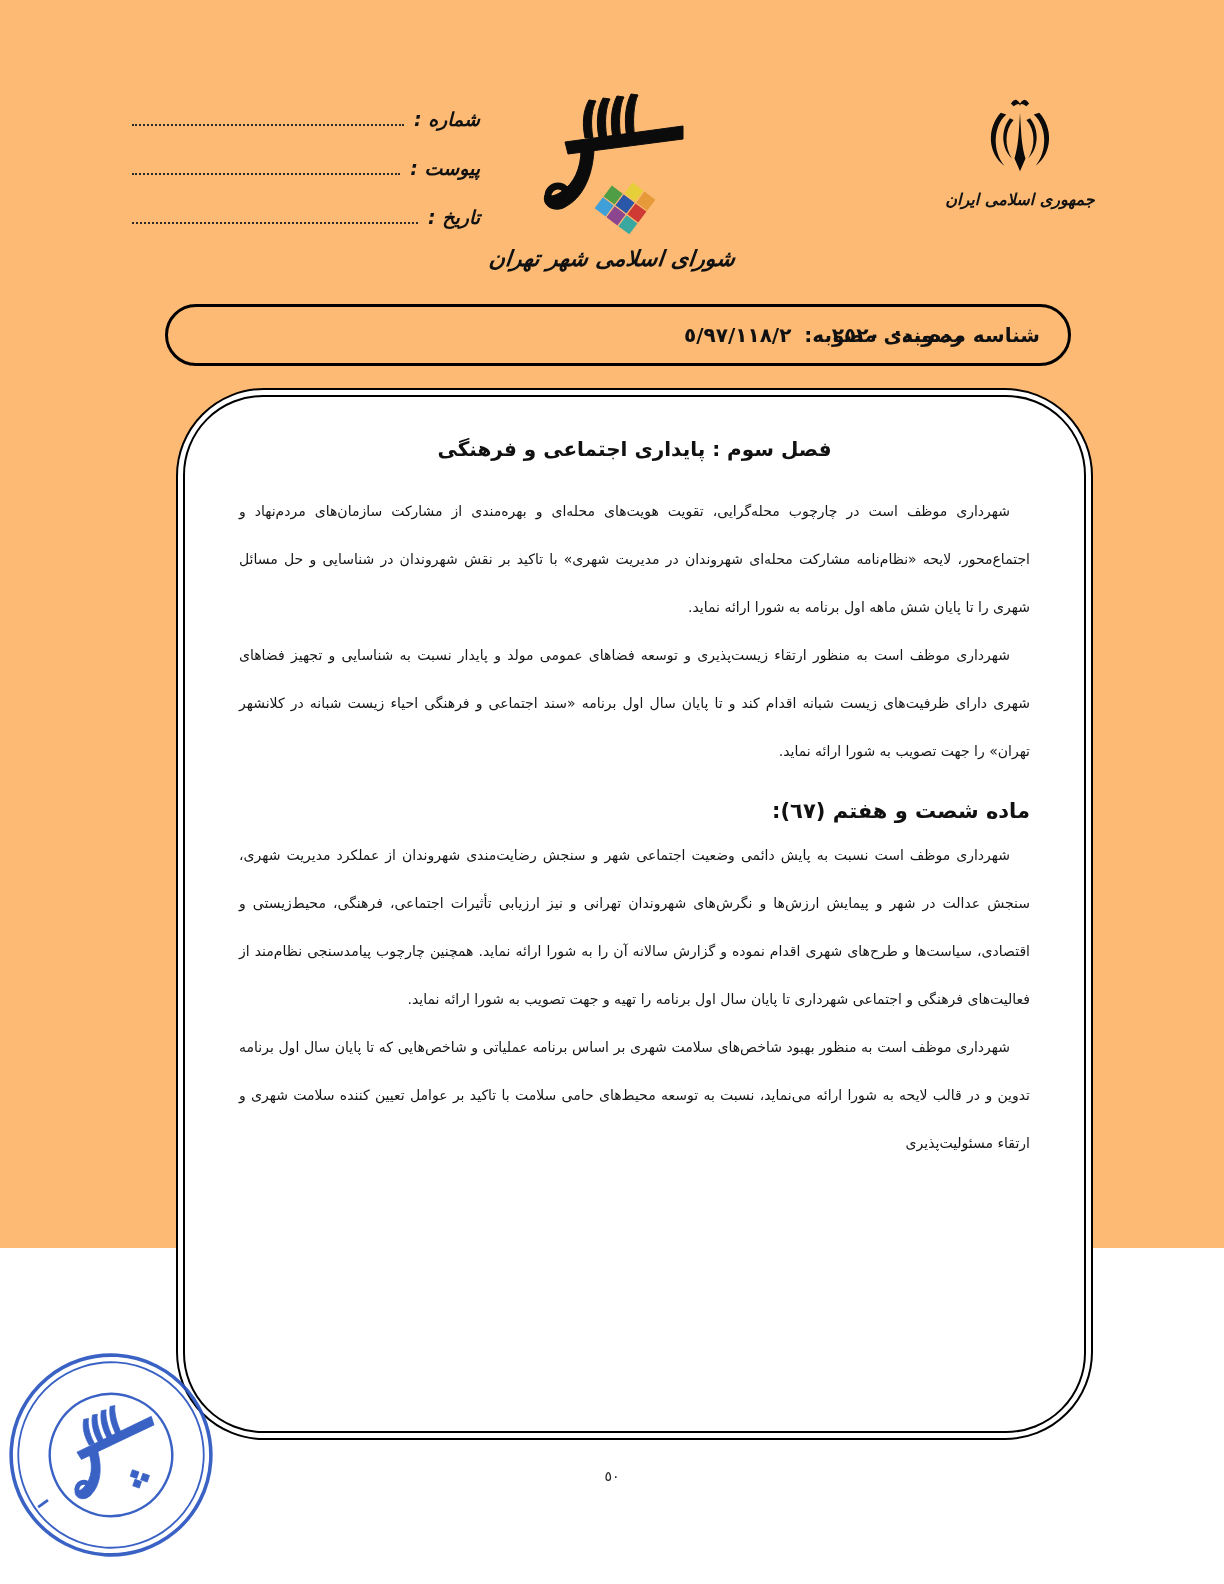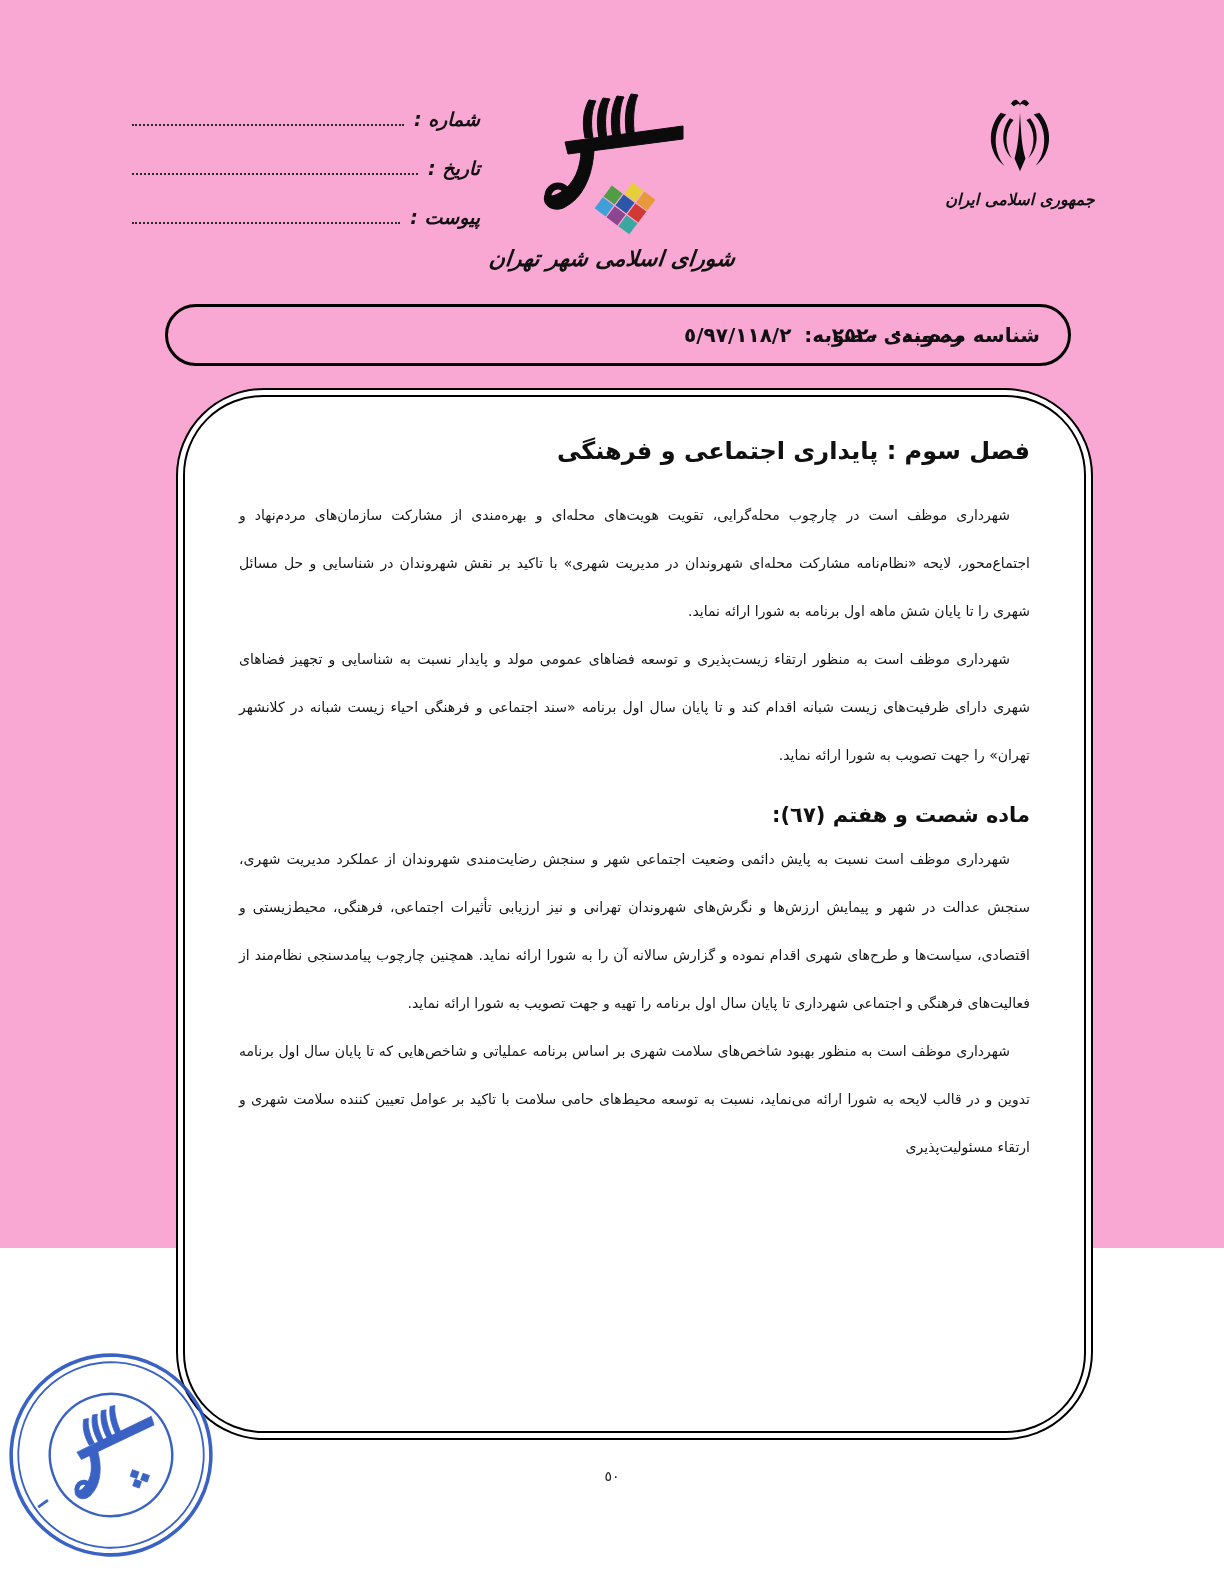--- a/index.html
+++ b/index.html
@@ -1,18 +1,18 @@
 <!DOCTYPE html>
 <html lang="fa"><head>
 <meta charset="utf-8">
 <style>
   * { margin:0; padding:0; box-sizing:border-box; }
   html,body { width:1224px; height:1584px; background:#ffffff; overflow:hidden;
               font-family:"DejaVu Sans", sans-serif; color:#111; }
-  .page { position:relative; width:1224px; height:1248px; background:#f9a8d4; direction:rtl;padding-left:8px; }
+  .page { position:relative; width:1224px; height:1248px; background:#fdba74; direction:rtl;padding-left:8px; }
 
   
   .lh-fields { position:absolute; top:102px; left:128px; width:352px; direction:rtl; }
   .lh-row { display:flex; align-items:flex-end; height:30px; margin-bottom:19px; }
   .lh-label { font-size:19px; font-weight:bold; font-style:italic; white-space:nowrap;
               padding-bottom:2px; letter-spacing:.5px; }
   .lh-leader { flex:1; border-bottom:2.5px dotted #2a2a2a; margin:0 10px 6px 4px; height:1px; }
 
   
   .council-block { position:absolute; top:92px; left:462px; width:300px; text-align:center; }
@@ -31,21 +31,21 @@
                  font-weight:bold; font-size:20px; }
   .pill-id { position:absolute; right:28px; top:16px; white-space:nowrap; }
   .pill-class { position:absolute; left:510px; top:16px; white-space:nowrap; }
   .pill-id span, .pill-class span { padding-left:6px; }
 
   
   .main-box { position:absolute; top:388px; left:176px; width:917px; height:1052px;
               border:2.5px solid #000; border-radius:88px; padding:5px; background:#fff; }
   .main-box-inner { width:100%; height:100%; border:2px solid #000; border-radius:80px;
                     padding:26px 54px 10px 54px; overflow:hidden; }
-  .doc-title { font-size:24px; font-weight:800; margin:14px 0 26px; }
+  .doc-title { text-align:center; font-size:20px; font-weight:800; margin:14px 0 26px; }
   .article-heading { font-size:21px; font-weight:800; margin:24px 0 8px; letter-spacing:.2px; }
   .article-body { font-size:14px; line-height:48px; text-align:justify; text-indent:20px;
                   color:#151515; }
 
   
   .stamp { position:absolute; top:1348px; left:4px; width:214px; height:214px;
            color:#2a55c0; opacity:.92; z-index:5; }
   .stamp svg { transform:rotate(-18deg); }
 
   
@@ -68,25 +68,25 @@
 </svg>
 
 <div class="page">
 
   <div class="lh-fields">
     <div class="lh-row">
       <span class="lh-label">شماره :</span>
       <span class="lh-leader"></span>
     </div>
     <div class="lh-row">
-      <span class="lh-label">تاریخ :</span>
+      <span class="lh-label">پیوست :</span>
       <span class="lh-leader"></span>
     </div>
     <div class="lh-row">
-      <span class="lh-label">پیوست :</span>
+      <span class="lh-label">تاریخ :</span>
       <span class="lh-leader"></span>
     </div>
   </div>
 
   <div class="council-block">
     <svg width="190" height="150" viewBox="0 0 190 150">
       <g fill="#0b0b0b" stroke="#0b0b0b" transform="translate(20,0)">
         <use href="#council-mark" width="150" height="130"></use>
       </g>
       <g transform="translate(108,112) rotate(-8) scale(1.05)">

